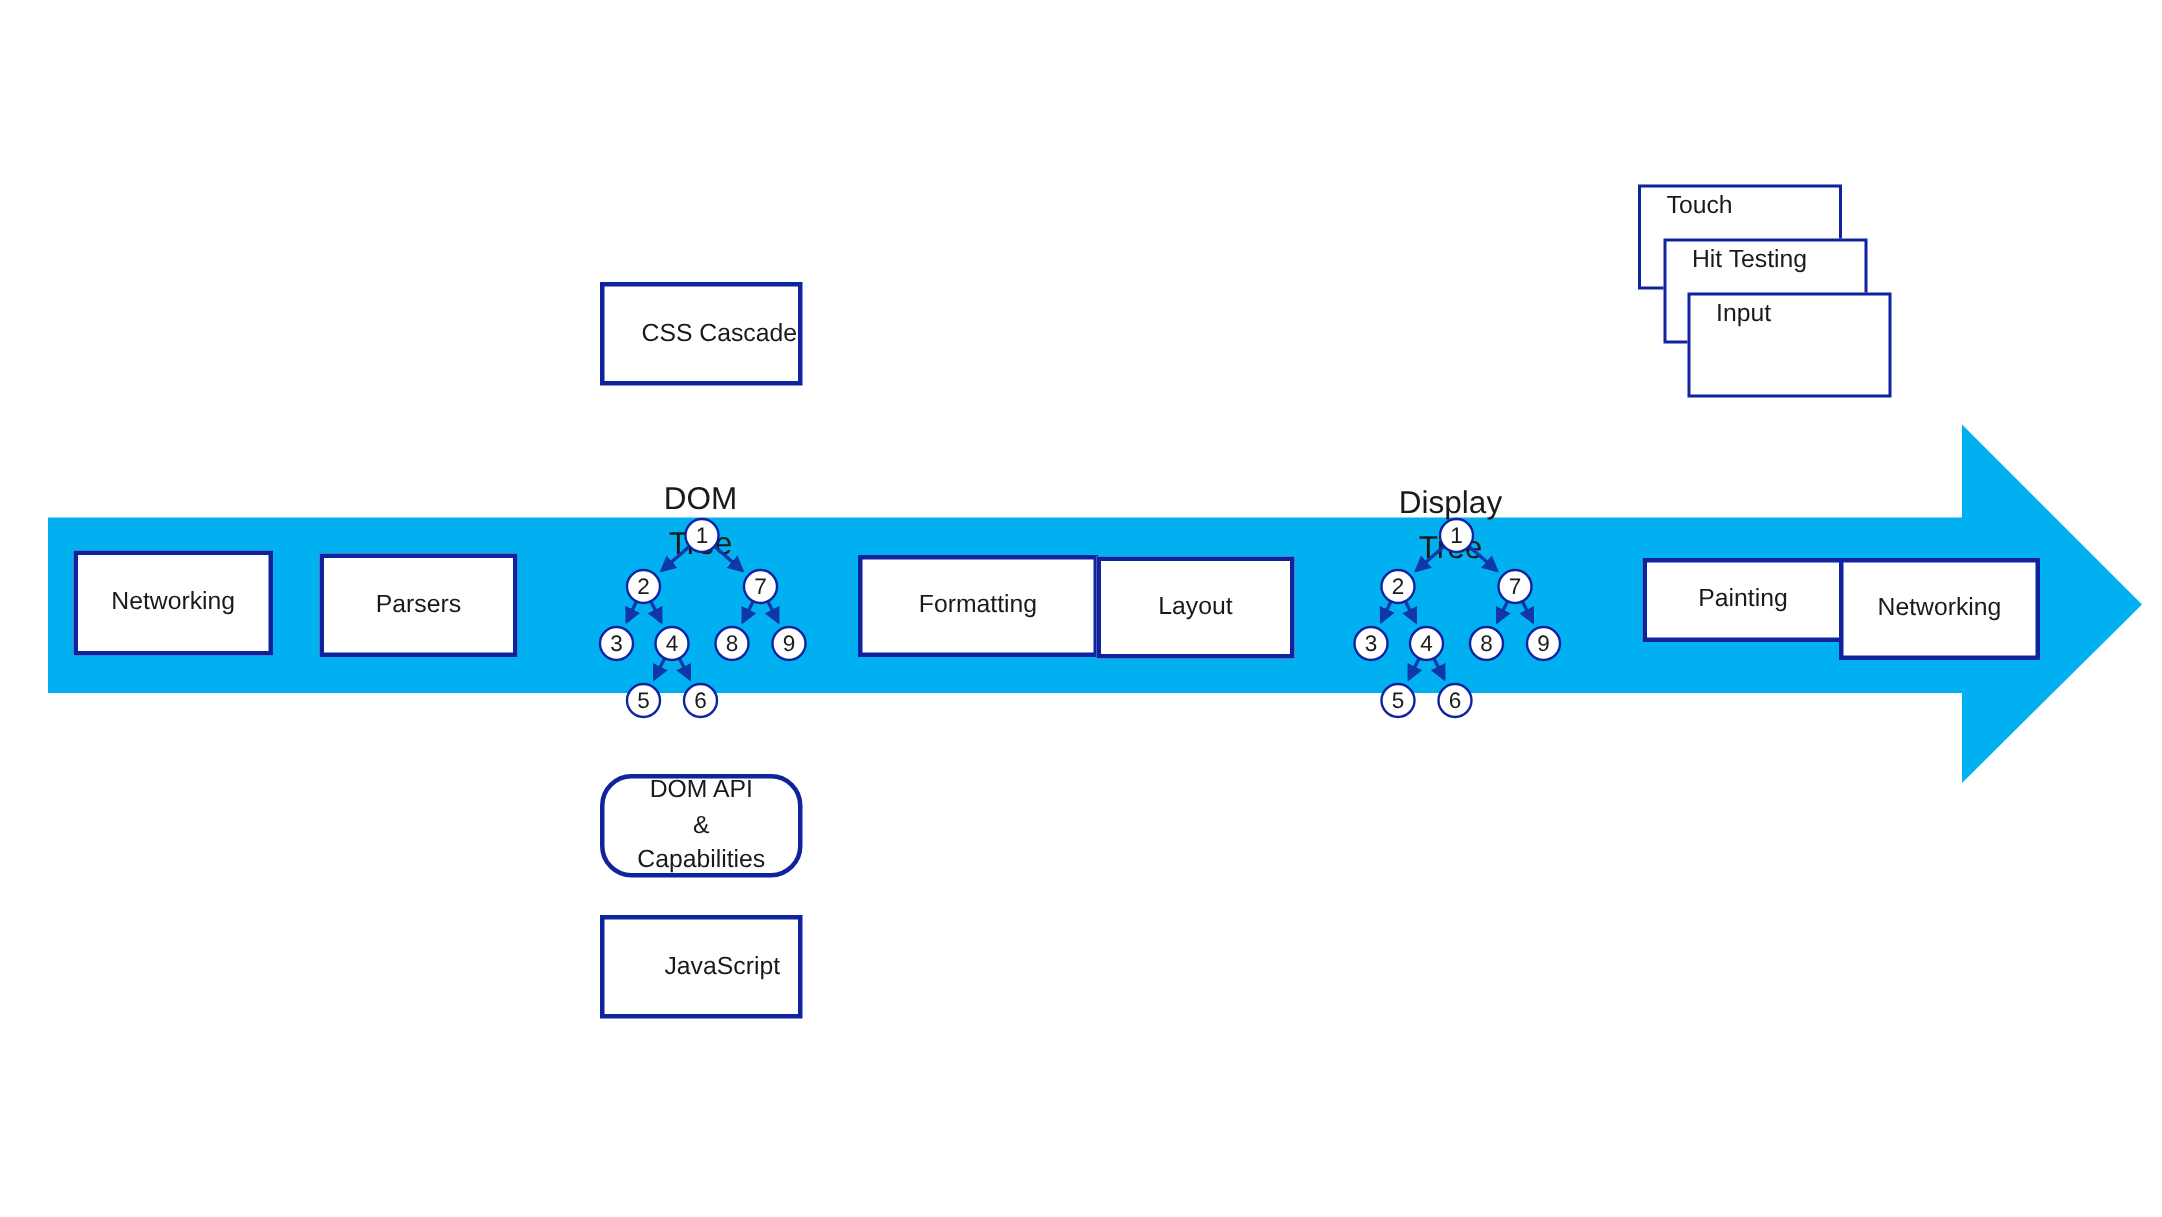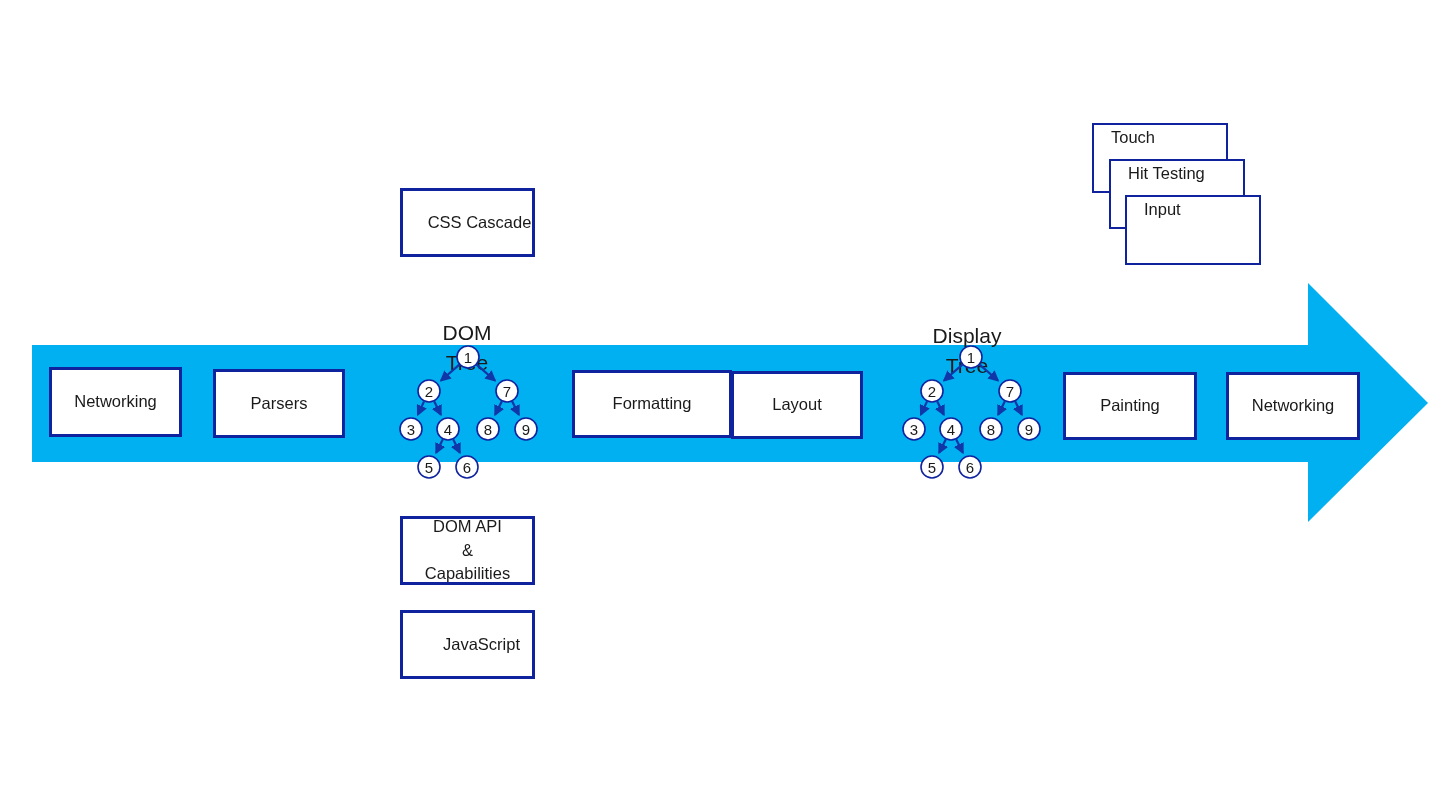--- a/index.html
+++ b/index.html
@@ -111,31 +111,31 @@
   </div>
   <div class="stage-box" style="left:213px; top:369px; width:132px; height:69px;justify-content:center;">
     <span>Parsers</span>
   </div>
   <div class="stage-box" style="left:572px; top:370px; width:160px; height:68px;">
     <span>Formatting</span>
   </div>
   <div class="stage-box" style="left:731px; top:371px; width:132px; height:68px;">
     <span>Layout</span>
   </div>
-  <div class="stage-box" style="left:1063px; top:372px; width:134px; height:68px;">
+  <div class="stage-box" style="left:1095px; top:372px; width:134px; height:56px;">
     <span>Painting</span>
   </div>
   <div class="stage-box" style="left:1226px; top:372px; width:134px; height:68px;">
     <span>Networking</span>
   </div>
 
   <div class="side-box" style="left:400px; top:188px; width:135px; height:69px;padding-left:24px;">
     <span>CSS Cascade</span>
   </div>
-  <div class="side-box" style="left:400px; top:516px; width:135px; height:69px;">
+  <div class="side-box" style="left:400px; top:516px; width:135px; height:69px;border-radius:21px;">
     <span>DOM API
 &amp;
 Capabilities</span>
   </div>
   <div class="side-box" style="left:400px; top:610px; width:135px; height:69px;padding-left:28px;">
     <span>JavaScript</span>
   </div>
 
   <div class="stack-box" style="left:1092px; top:123px; width:136px; height:70px; z-index:3;">
     <span>Touch</span>

